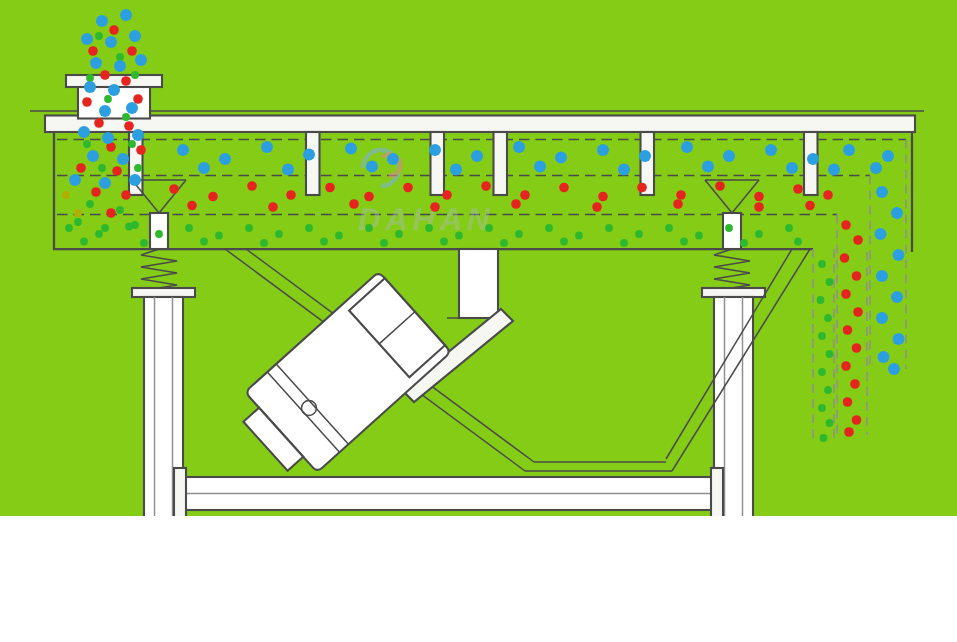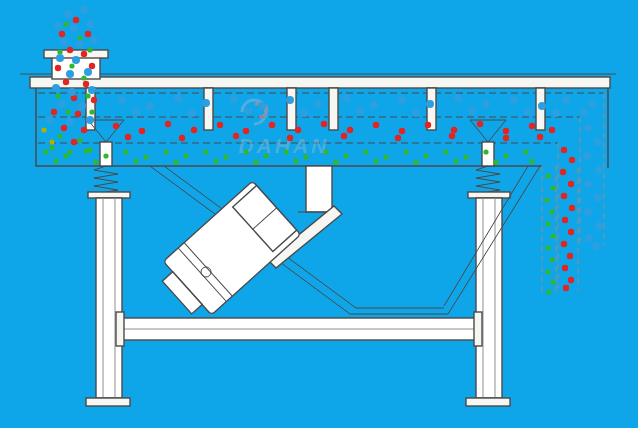--- a/index.html
+++ b/index.html
@@ -1,16 +1,16 @@
 <!DOCTYPE html>
 <html style="--outline: #4a4a4a; --lightline: #8f8f8f; --fill: #f6f6f2; --watermark: #aebac3; --blue: #2b9fe0; --red: #e52420; --green: #2eb82e; --yellow: #b0b000;"><head>
 <meta charset="utf-8">
 <style>
   html,body{margin:0;padding:0;background:#ffffff;}
-  .canvas{position:relative;width:638px;height:428px;background:#0ea5e9;overflow:hidden;
+  .canvas{position:relative;width:638px;height:344px;background:#84cc16;overflow:hidden;
           font-family:"Liberation Sans",sans-serif;}
   svg{position:absolute;left:0;top:0;}
   .outline{stroke:var(--outline,#4a4a4a);fill:none;stroke-width:1.5;}
   .outline-thin{stroke:var(--outline,#4a4a4a);fill:none;stroke-width:1;}
   .fill-light{fill:var(--fill,#f6f6f2);stroke:var(--outline,#4a4a4a);stroke-width:1.4;}
   .fill-white{fill:#ffffff;stroke:var(--outline,#4a4a4a);stroke-width:1.4;}
   .inner{stroke:var(--lightline,#9a9a9a);stroke-width:1;fill:none;}
   .dashed{stroke:var(--lightline,#8f8f8f);stroke-width:1;fill:none;stroke-dasharray:6 4;}
   .dashed-dark{stroke:var(--outline,#4a4a4a);stroke-width:1;fill:none;stroke-dasharray:7 4;}
   .watermark-text{fill:var(--watermark,#b3bec6);opacity:.65;

